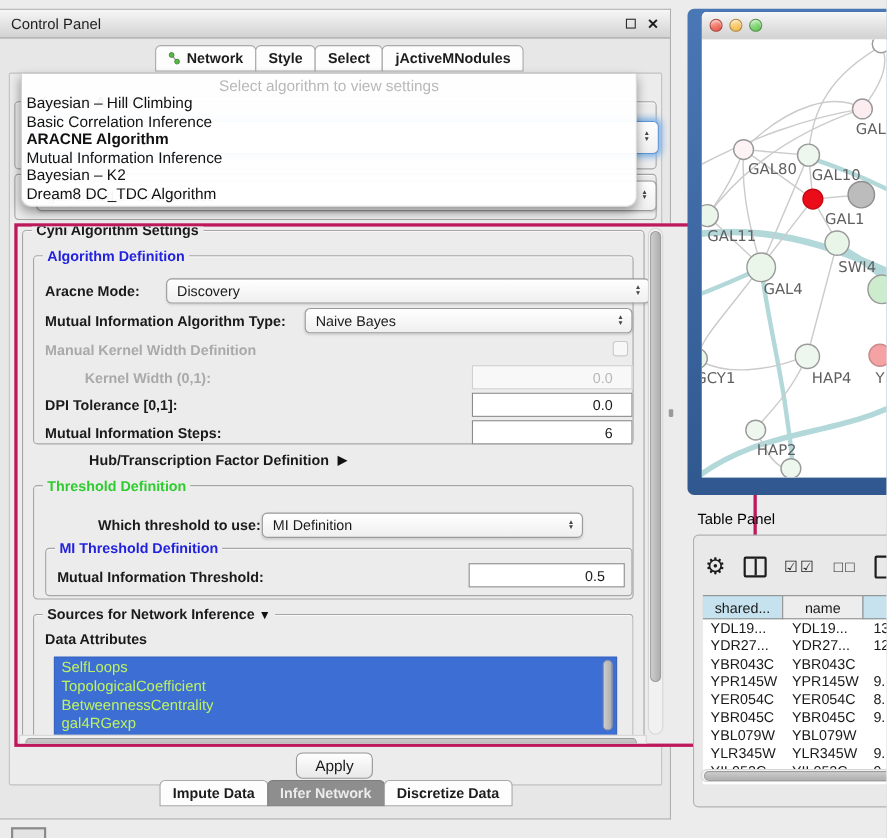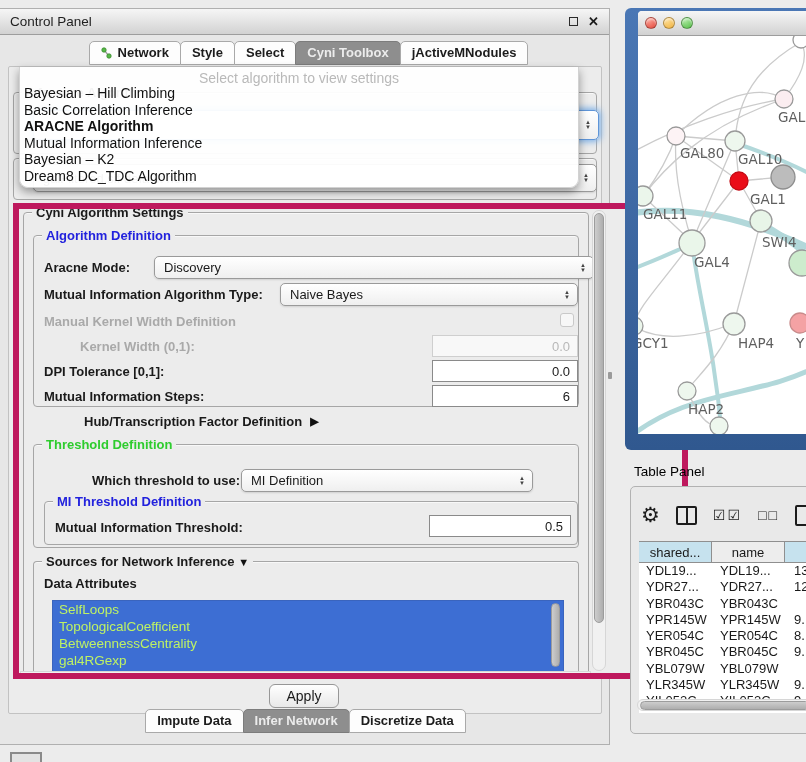--- a/index.html
+++ b/index.html
@@ -29,21 +29,21 @@
   .combo {
     position:absolute; border:1px solid #9a9a9a; border-radius:5px;
     background:linear-gradient(#ffffff,#efefef);
     display:flex; align-items:center; font-size:13px; padding-left:9px;
     box-shadow:0 1px 2px rgba(0,0,0,.12);
   }
   .combo.focused { box-shadow:0 0 6px 2px #7fb1e6; border-color:#5f95d8; }
   .combo-arrows { margin-left:auto; margin-right:7px; display:flex; flex-direction:column; font-size:6px; line-height:5px; color:#444; }
   .field {
     position:absolute; border:1px solid #8a8a8a; background:#fff; font-size:13px;
-    display:flex; align-items:center; justify-content:flex-end; padding-right:7px;
+    display:flex; align-items:center; justify-content:flex-end; padding-right:17px;
   }
   .field.disabled { border-color:#cfcfcf; background:#f8f8f8; color:#b8b8b8; box-shadow:none; }
   .checkbox {
     position:absolute; width:14px; height:14px; border:1px solid #c9c9c9;
     border-radius:3px; background:#f7f7f7;
   }
   .sb-track { position:absolute; background:#f1f1f1; border:1px solid #d6d6d6; border-radius:7px; }
   .sb-thumb { position:absolute; background:linear-gradient(90deg,#cdcdcd,#aeaeae); border:1px solid #9c9c9c; border-radius:7px; }
   .sb-thumb.h { background:linear-gradient(#cdcdcd,#aeaeae); }
   
@@ -76,21 +76,21 @@
     background:rgba(255,255,255,.95); border:1px solid #d2d2d2; border-top:none;
     border-radius:0 0 9px 9px; box-shadow:0 4px 10px rgba(0,0,0,.38);
     overflow:hidden;
   }
   .popup-placeholder { text-align:center; color:#b9b9b9; font-size:14px; padding-top:3px; height:18px; }
   .popup-item { font-size:14px; line-height:16.5px; padding-left:4px; color:#111; white-space:nowrap; }
   .popup-item.selected { font-weight:bold; }
   
   .scroll-region {
     position:absolute; left:4px; top:136px; width:675px; height:476px;
-    border:6px solid #be185d; background:#ececec; overflow:hidden;
+    border:3px solid #be185d; background:#ececec; overflow:hidden;
   }
   .hub-row { position:absolute; left:24px; top:205px; font-size:13px; font-weight:bold; display:flex; align-items:center; gap:8px;margin-left:41px; }
   .tri { font-size:11px; color:#111; }
   .attr-list {
     position:absolute; left:18px; top:38px; width:512px; height:72px;
     background:#3d6ed3; overflow:hidden; border:1px solid #3a64bd;
   }
   .attr-item { color:#bef264; font-size:13.5px; line-height:17px; padding-left:6px; white-space:nowrap; }
   .apply-btn {
     position:absolute; left:260px; top:617px; width:70px; height:24px;
@@ -159,23 +159,20 @@
           <circle cx="3" cy="3" r="2.2" fill="#57b847" stroke="#3a8a2e" stroke-width="0.8"></circle>
           <circle cx="8" cy="9" r="2.2" fill="#57b847" stroke="#3a8a2e" stroke-width="0.8"></circle>
         </svg>
         <span>Network</span>
       </span>
       <span class="tab">
           <span>Style</span>
         </span>
       <span class="tab">
           <span>Select</span>
-        </span>
-      <span class="tab selected">
-          <span>Cyni Toolbox</span>
         </span>
       <span class="tab">
           <span>jActiveMNodules</span>
         </span>
     </div>
 
     <div class="cp-body">
 
       <div class="groupbox" style="left:4px; top:25px; width:584px; height:62px;">
         <span class="legend">Inference Algorithm</span>

